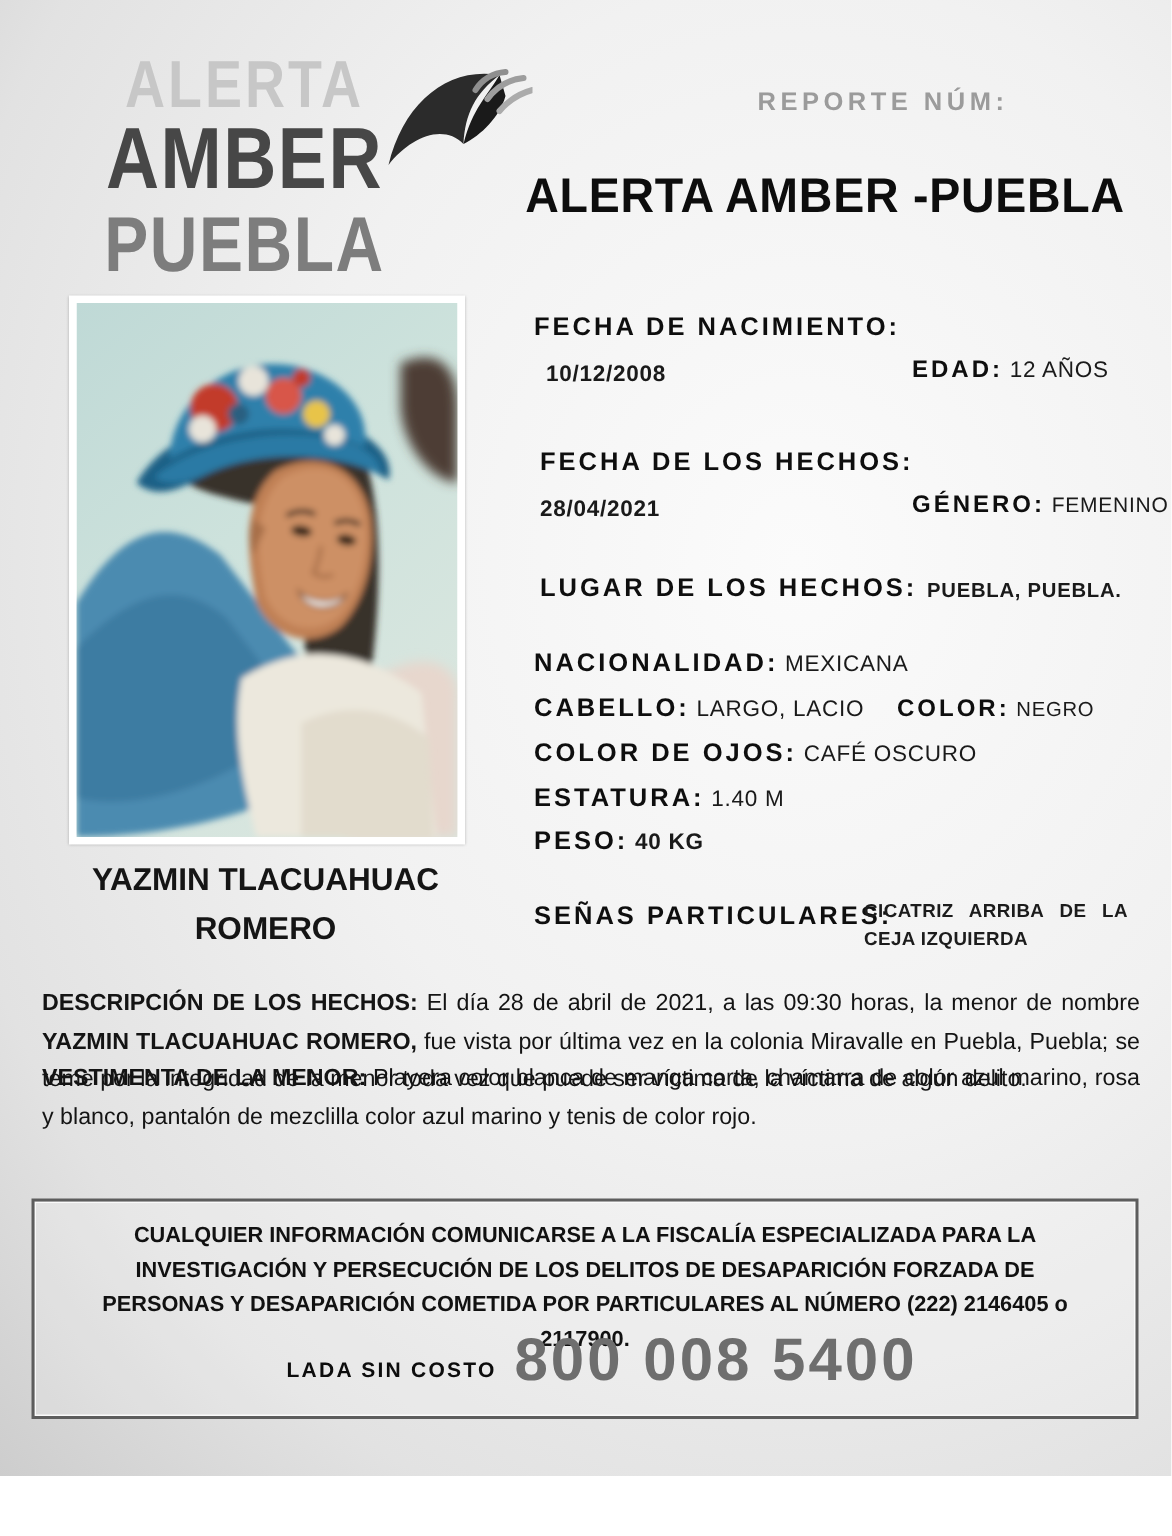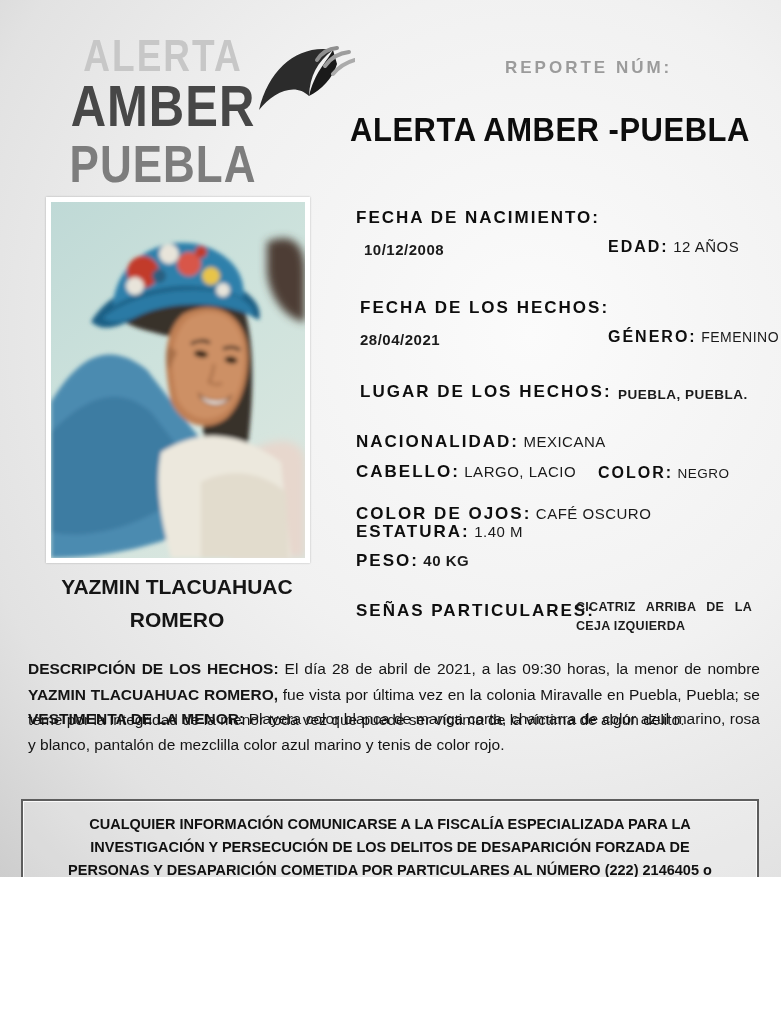--- a/index.html
+++ b/index.html
@@ -1,18 +1,18 @@
 <!DOCTYPE html>
 <html><head>
 <meta charset="utf-8">
 <style>
   html,body{margin:0;padding:0;}
   .poster{
     position:relative;
-    width:781px;height:877px;
+    width:781px;height:984px;
     overflow:hidden;
     font-family:"Liberation Sans",sans-serif;
     color:#1c1c1c;
     background:
       radial-gradient(ellipse at 68% 38%, #fbfbfb 0%, #f1f1f1 45%, #e2e2e2 78%, #cdcdcd 100%);
   }
   
   .logo{position:absolute;left:58px;top:34px;width:210px;text-align:center;font-weight:bold;line-height:1;}
   .logo .l1{font-size:37px;color:#c7c7c7;letter-spacing:2px;transform:scaleY(1.2);transform-origin:top;}
   .logo .l2{font-size:49px;color:#474747;letter-spacing:1px;margin-top:7px;transform:scaleY(1.18);transform-origin:top;}
@@ -169,21 +169,21 @@
 
   <div class="field" style="left:356px;top:462px">
     <span class="flabel">CABELLO:</span>
     <span class="fvalue">LARGO, LACIO</span>
   </div>
   <div class="field" style="left:598px;top:464px">
     <span class="flabel" style="font-size:16px">COLOR:</span>
     <span class="fvalue" style="font-size:13.5px">NEGRO</span>
   </div>
 
-  <div class="field" style="left:356px;top:504px">
+  <div class="field" style="left:356px;top:492px">
     <span class="flabel">COLOR DE OJOS:</span>
     <span class="fvalue">CAFÉ OSCURO</span>
   </div>
 
   <div class="field" style="left:356px;top:522px">
     <span class="flabel">ESTATURA:</span>
     <span class="fvalue">1.40 M</span>
   </div>
 
   <div class="field" style="left:356px;top:551px">

